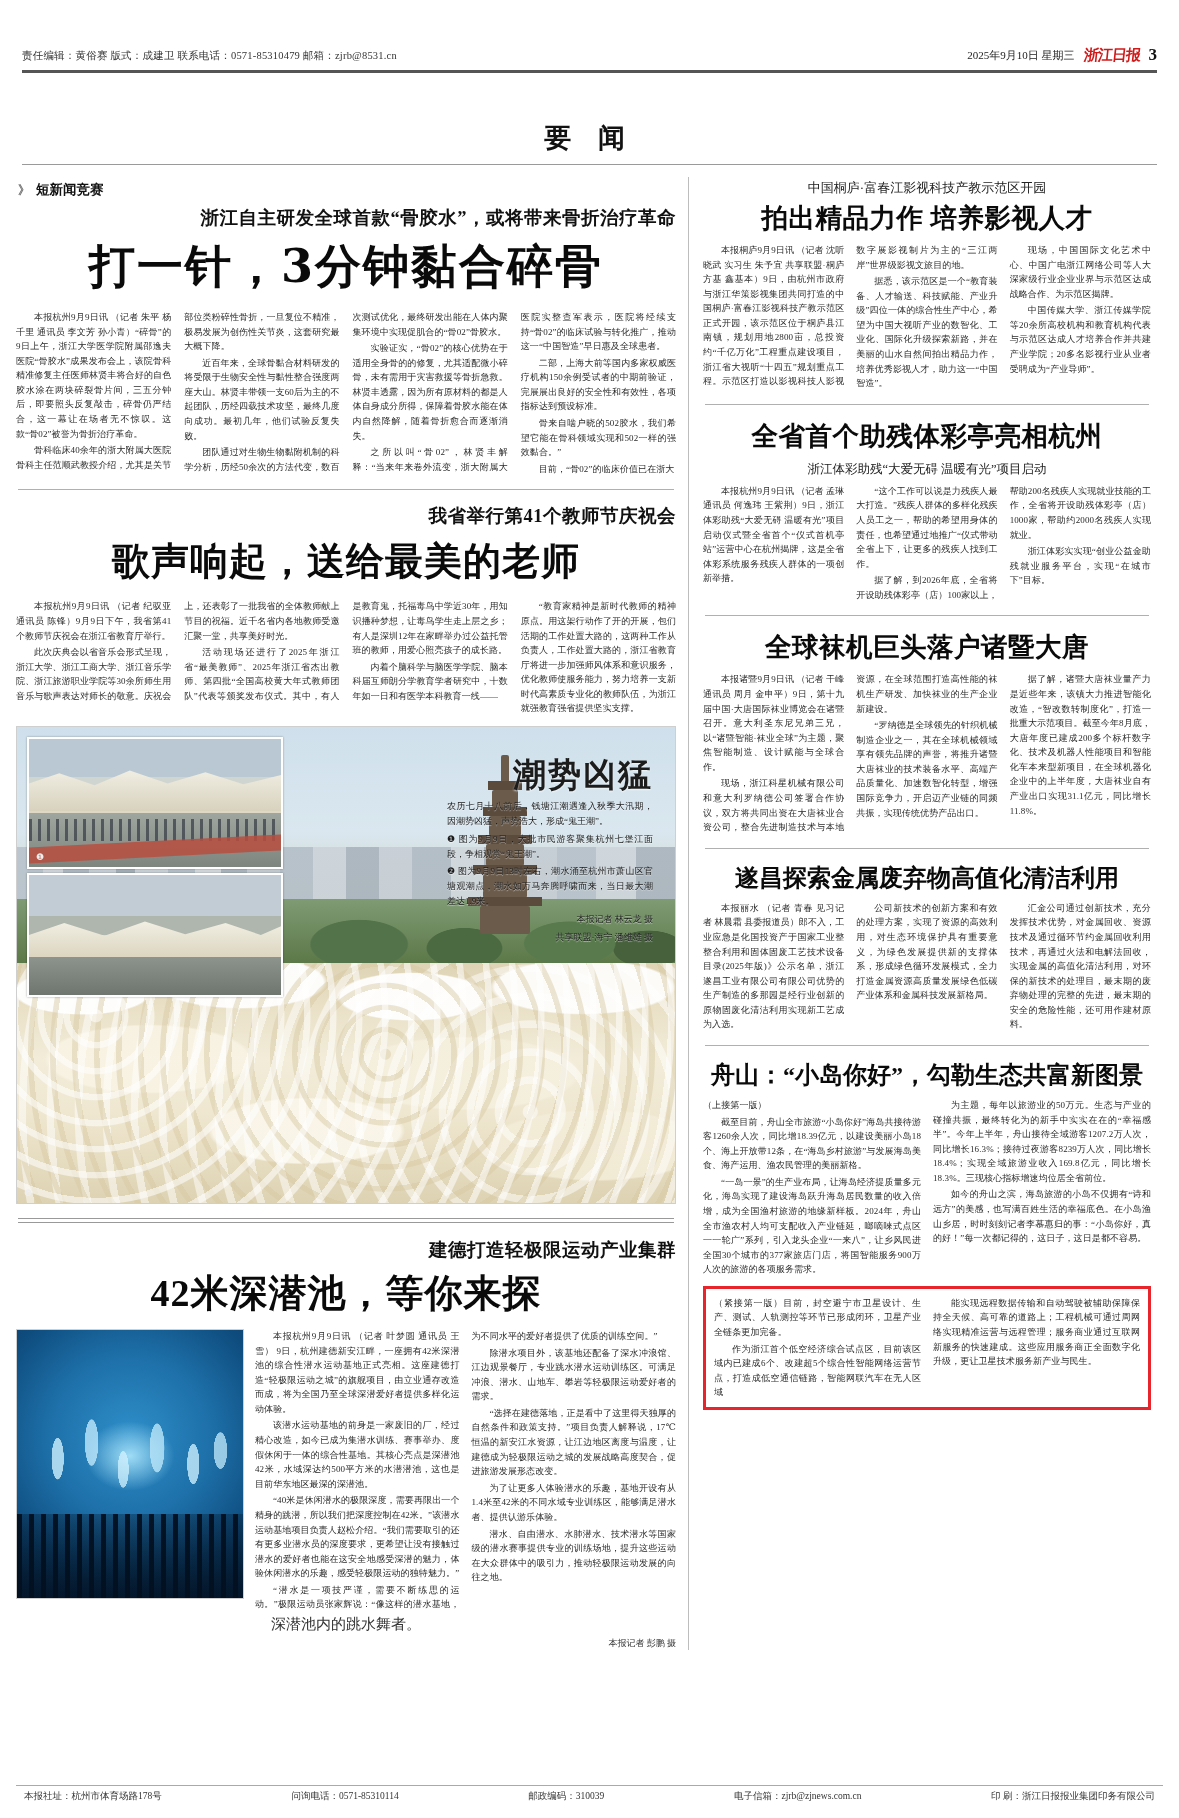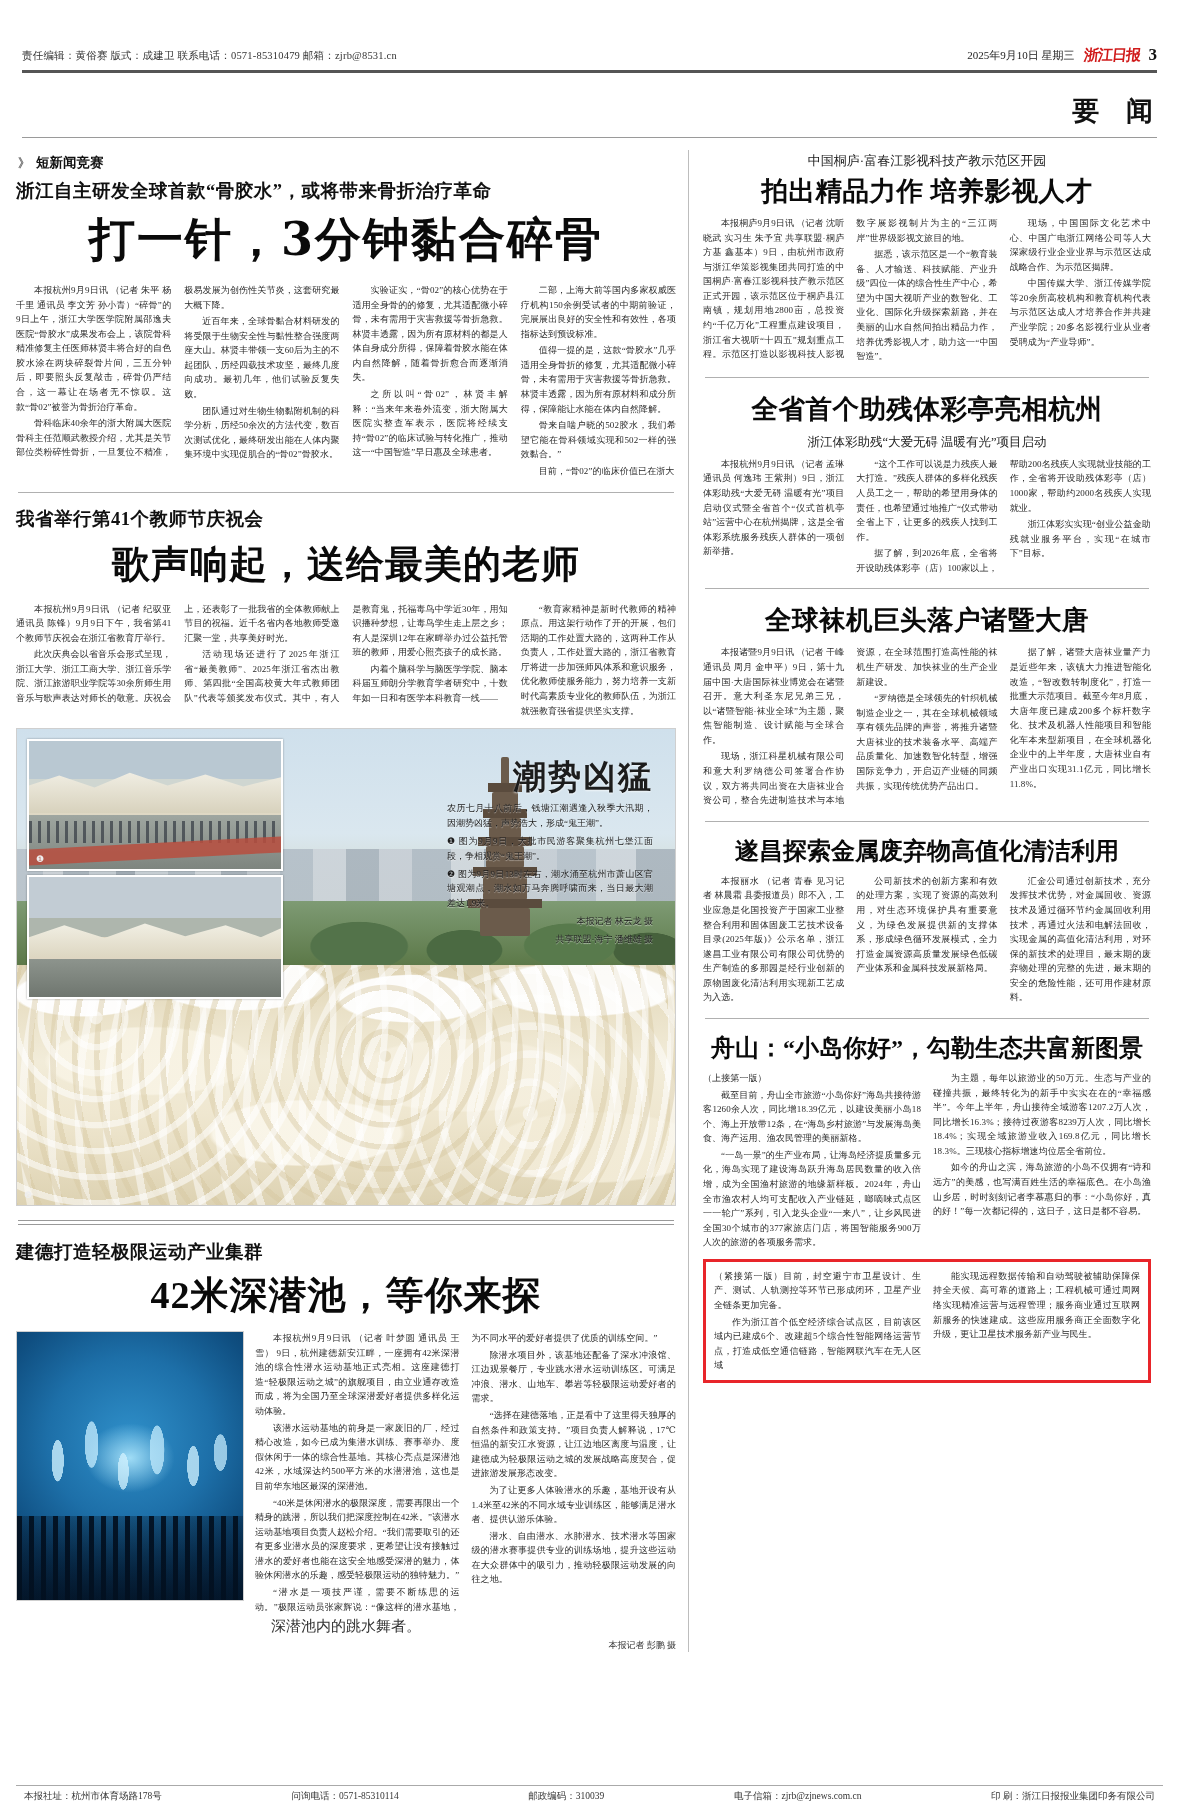--- a/index.html
+++ b/index.html
@@ -16,32 +16,32 @@
   
   .masthead { display:flex; align-items:flex-end; justify-content:space-between; padding:46px 6px 4px 6px; }
   .masthead-left { font-size:10.5px; letter-spacing:.2px; color:#333; white-space:nowrap; }
   .masthead-right { display:flex; align-items:flex-end; gap:9px; font-size:11px; color:#222; white-space:nowrap; }
   .logo-zjrb {
     color:#d01a1a; font-weight:bold; font-size:15px; letter-spacing:-1px;
     font-family:"DejaVu Serif",serif; transform:skewX(-6deg); line-height:1;
   }
   .pageno { font-size:17px; font-weight:bold; color:#111; line-height:1; }
   .rule-thick { height:3px; background:#555; margin:3px 6px 0 6px; }
-  .section-title { text-align:right; font-size:27px; font-weight:bold; letter-spacing:10px; padding:20px 0 8px; color:#111; }
+  .section-title { text-align:center; font-size:27px; font-weight:bold; letter-spacing:10px; padding:10px 0 8px; color:#111;margin-top:37px; }
   .rule-thin { height:1px; background:#9a9a9a; margin:0 6px; }
 
   
   .cols { display:flex; gap:0; margin-top:12px; }
   .col-left { width:672px; padding-right:12px; box-sizing:border-box; }
   .col-right { width:463px; padding-left:14px; border-left:1px solid #bdbdbd; box-sizing:border-box; }
 
   
   .kicker { display:flex; align-items:center; gap:6px; font-size:13.5px; font-weight:bold; color:#111; margin:4px 0 6px 2px; }
   .kicker .chev { color:#777; font-size:12px; }
-  .subhead { text-align:left; font-size:18.5px; font-weight:bold; color:#111; letter-spacing:.5px; margin:4px 0 2px; }
+  .subhead { text-align:right; font-size:18.5px; font-weight:bold; color:#111; letter-spacing:.5px; margin:4px 0 2px; }
   .mainhead { text-align:center; font-size:46px; font-weight:bold; letter-spacing:2px; color:#0a0a0a; margin:6px 0 12px; font-family:"DejaVu Serif",serif; }
   .head2 { text-align:center; font-size:38px; font-weight:bold; letter-spacing:1px; color:#0a0a0a; margin:8px 0 12px; }
   .head3 { text-align:center; font-size:38px; font-weight:bold; letter-spacing:1px; color:#0a0a0a; margin:6px 0 10px; }
 
   
   .body4 { column-count:4; column-gap:13px;margin-top:8px; }
   .body3 { column-count:3; column-gap:12px; }
   .body2 { column-count:2; column-gap:12px; }
   .bodytext { font-size:9px; line-height:1.62; text-align:justify; color:#2a2a2a; letter-spacing:.1px; }
   .bodytext p { margin:0 0 2px; text-indent:2em; }
@@ -178,21 +178,20 @@
       <div class="subhead">浙江自主研发全球首款“骨胶水”，或将带来骨折治疗革命</div>
       <div class="mainhead">打一针，3分钟黏合碎骨</div>
       <div class="bodytext body4">
         <p>本报杭州9月9日讯 （记者 朱平 杨千里 通讯员 李文芳 孙小青）“碎骨”的9日上午，浙江大学医学院附属邵逸夫医院“骨胶水”成果发布会上，该院骨科精准修复主任医师林贤丰将合好的自色胶水涂在两块碎裂骨片间，三五分钟后，即要照头反复敲击，碎骨仍严结合，这一幕让在场者无不惊叹。这款“骨02”被誉为骨折治疗革命。</p>
         <p>骨科临床40余年的浙大附属大医院骨科主任范顺武教授介绍，尤其是关节部位类粉碎性骨折，一旦复位不精准，极易发展为创伤性关节炎，这套研究最大概下降。</p>
         <p>近百年来，全球骨黏合材料研发的将受限于生物安全性与黏性整合强度两座大山。林贤丰带领一支60后为主的不起团队，历经四载技术攻坚，最终几度向成功。最初几年，他们试验反复失败。</p>
         <p>团队通过对生物生物黏附机制的科学分析，历经50余次的方法代变，数百次测试优化，最终研发出能在人体内聚集环境中实现促肌合的“骨02”骨胶水。</p>
         <p>实验证实，“骨02”的核心优势在于适用全身骨的的修复，尤其适配微小碎骨，未有需用于灾害救援等骨折急救。林贤丰透露，因为所有原材料的都是人体自身成分所得，保障着骨胶水能在体内自然降解，随着骨折愈合而逐渐消失。</p>
         <p>之所以叫“骨02”，林贤丰解释：“当来年来卷外流变，浙大附属大医院实整查军表示，医院将经续支持“骨02”的临床试验与转化推广，推动这一“中国智造”早日惠及全球患者。</p>
         <p>二部，上海大前等国内多家权威医疗机构150余例受试者的中期前验证，完展展出良好的安全性和有效性，各项指标达到预设标准。</p>
-        <p>值得一提的是，这款“骨胶水”几乎适用全身骨折的修复，尤其适配微小碎骨，未有需用于灾害救援等骨折急救。林贤丰透露，因为所有原材料和成分所得，保障能让水能在体内自然降解。</p>
         <p>骨来自啮户晓的502胶水，我们希望它能在骨科领域实现和502一样的强效黏合。”</p>
         <p>目前，“骨02”的临床价值已在浙大</p>
       </div>
 
       <div class="divider"></div>
 
       <div class="subhead">我省举行第41个教师节庆祝会</div>
       <div class="head2">歌声响起，送给最美的老师</div>
       <div class="bodytext body4">
         <p>本报杭州9月9日讯 （记者 纪驭亚 通讯员 陈锋）9月9日下午，我省第41个教师节庆祝会在浙江省教育厅举行。</p>

